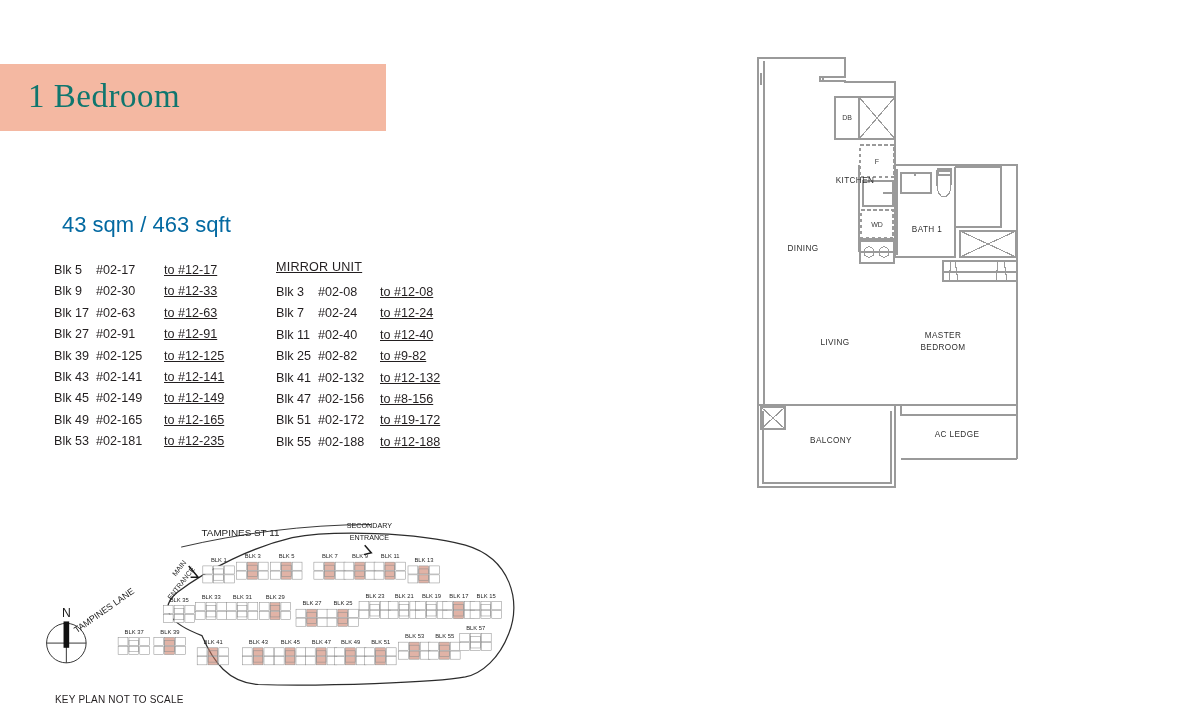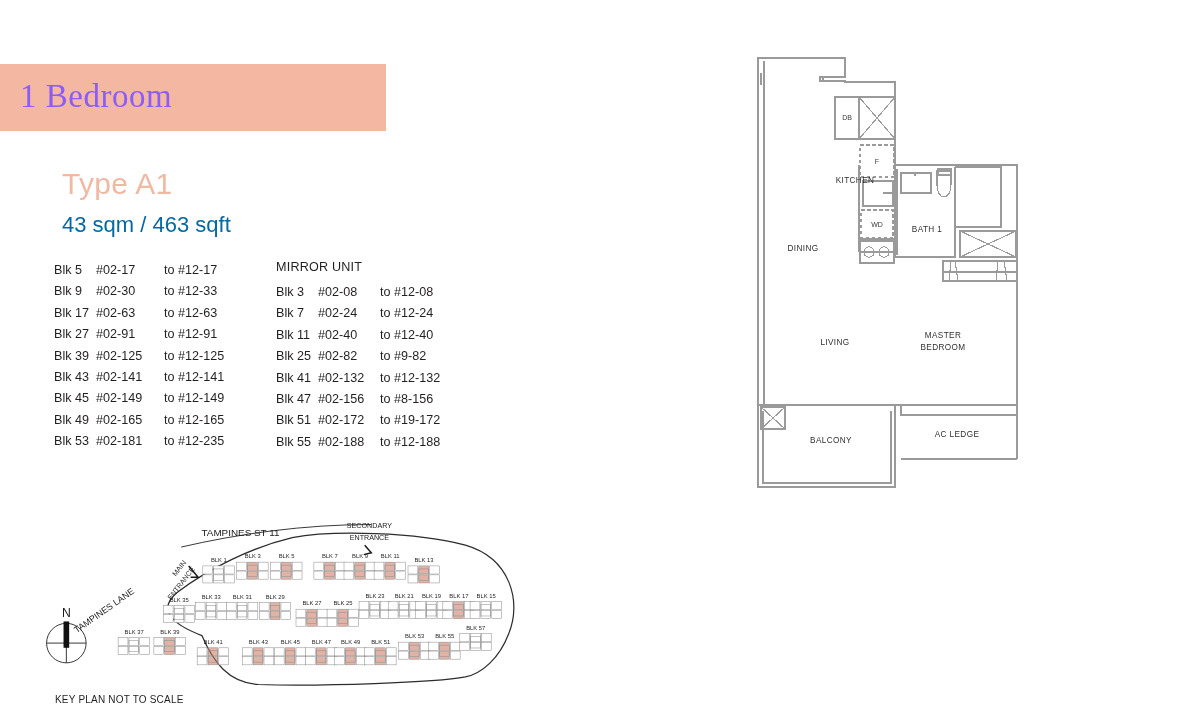--- a/index.html
+++ b/index.html
@@ -9,48 +9,48 @@
     color:#231f20;position:relative;overflow:hidden;
   }
   .canvas{position:absolute;left:0;top:0;width:1200px;height:724px;}
 
   
   #banner{
     position:absolute;left:0;top:64px;width:386px;height:67px;
     background:#f4b8a2;
   }
   #banner-title{
-    position:absolute;left:20px;top:78px;
+    position:absolute;left:28px;top:78px;
     font-family:"Liberation Serif", serif;
-    font-size:33px;color:#8b5cf6;letter-spacing:.5px;
+    font-size:33px;color:#0f766e;letter-spacing:.5px;
   }
 
   
   #type-name{
     position:absolute;left:62px;top:167px;
     font-size:30px;color:#f0b9a4;letter-spacing:.3px;
   }
   #type-area{
     position:absolute;left:62px;top:212px;
     font-size:22px;color:#0369a1;
   }
 
   
   .sched{position:absolute;font-size:12.6px;color:#231f20;line-height:21.4px;}
   #sched-left{left:54px;top:260px;}
   #sched-right{left:276px;top:260px;}
   #mirror-title{
     position:absolute;left:276px;top:260px;font-size:12.6px;
-    color:#231f20;letter-spacing:.2px;
+    color:#231f20;text-decoration:underline;letter-spacing:.2px;
   }
   #sched-right{top:282px;}
   .srow{display:flex;white-space:nowrap;}
   .c-blk{width:42px;}
   .c-from{width:62px;}
-  .c-to{width:70px;}
+  .c-to{width:70px;text-decoration:underline;}
   #sched-left .c-from{width:68px;}
 
   
   #plan-wrap{position:absolute;left:755px;top:55px;width:270px;height:440px;}
   #plan-svg{display:block;}
 
   
   #keyplan-wrap{position:absolute;left:40px;top:505px;width:480px;height:215px;}
   #keyplan-svg{display:block;}
   #keyplan-caption{
@@ -59,21 +59,20 @@
   }
 </style>
 </head>
 <body>
 
 <div class="canvas">
 
   <div id="banner"></div>
   <div id="banner-title">1 Bedroom</div>
 
-  <div id="type-name">Type A1</div>
   <div id="type-area">43 sqm / 463 sqft</div>
 
   <div class="sched" id="sched-left">
       <div class="srow">
         <span class="c-blk">Blk 5</span>
         <span class="c-from">#02-17</span>
         <span class="c-to">to #12-17</span>
       </div>
       <div class="srow">
         <span class="c-blk">Blk 9</span>

